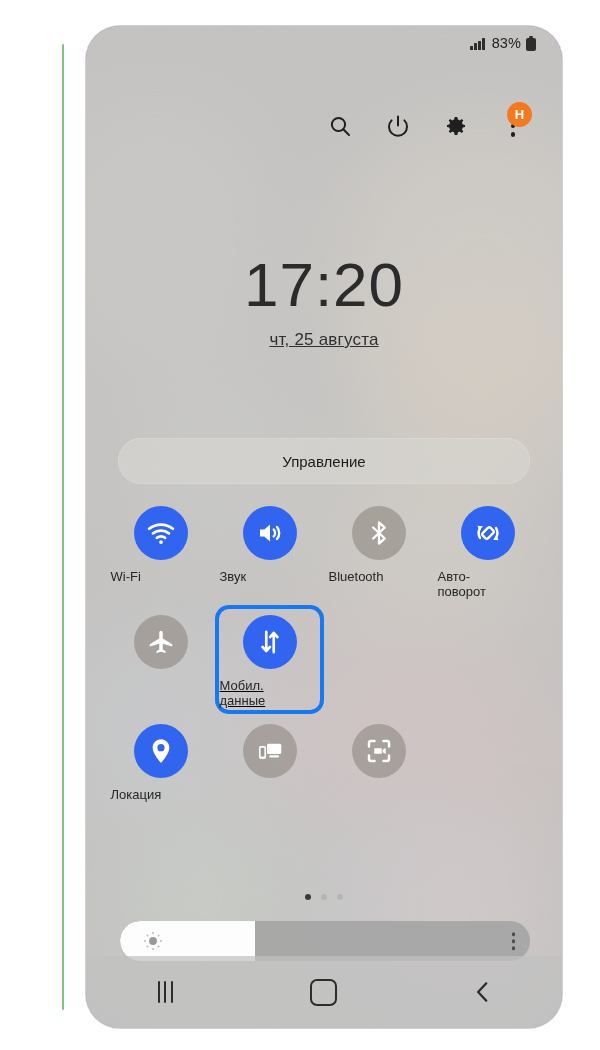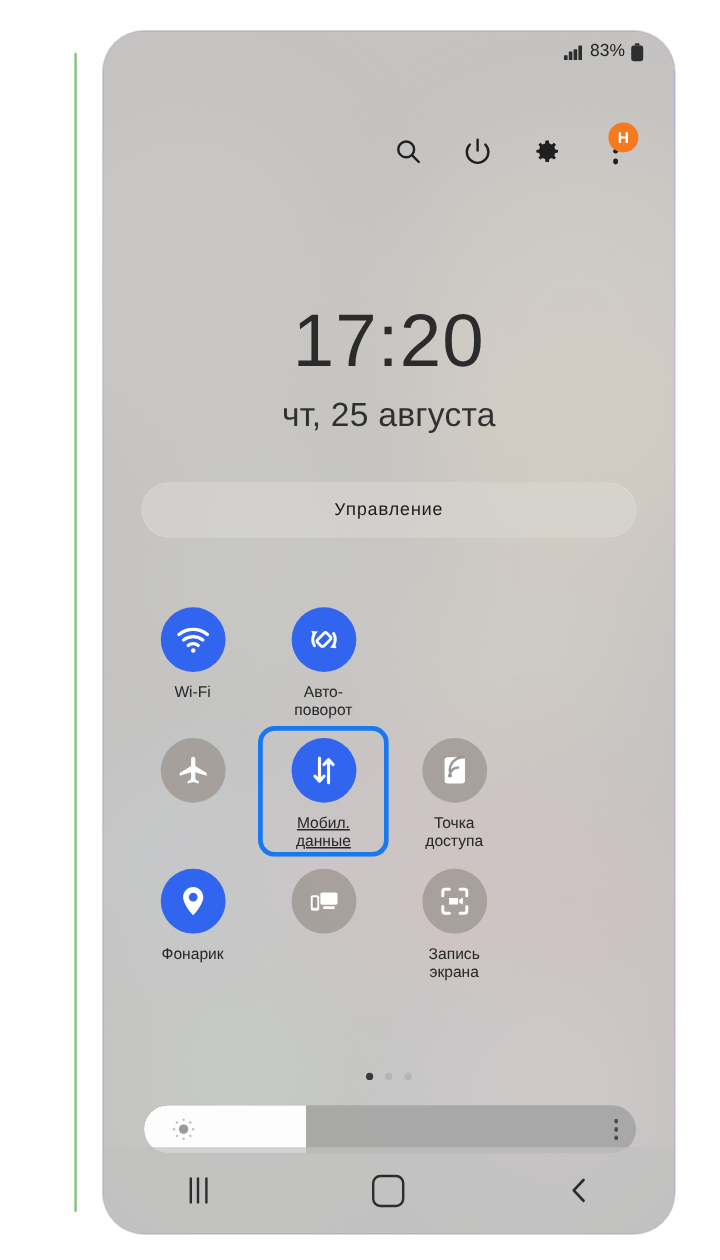--- a/index.html
+++ b/index.html
@@ -67,24 +67,24 @@
   .kebab span{width:4.5px;height:4.5px;border-radius:50%;background:#1f1f1f;display:block;}
   .avatar{
     position:absolute;right:-6px;top:-10px;width:25px;height:25px;border-radius:50%;
     background:#f4791f;color:#fff;font-size:13px;font-weight:bold;
     display:flex;align-items:center;justify-content:center;
   }
 
   
   .clockwrap{position:absolute;left:0;top:228px;width:100%;text-align:center;z-index:15;}
   .clock{font-size:62px;line-height:1;color:#2b2b2b;font-weight:300;letter-spacing:1px;}
-  .cdate{font-size:28px;color:#303030;font-weight:400;margin-top:14px;letter-spacing:.2px;}
-
-  
-  .pills{position:absolute;left:32px;top:376px;width:412px;display:flex;gap:16px;z-index:15;font-family:Liberation Mono, monospace;}
+  .cdate{font-size:17px;color:#303030;font-weight:400;margin-top:14px;letter-spacing:.2px;text-decoration:underline;}
+
+  
+  .pills{position:absolute;left:32px;top:412px;width:412px;display:flex;gap:16px;z-index:15;}
   .pill{
     flex:1;height:46px;border-radius:23px;display:flex;align-items:center;justify-content:center;
     font-size:15px;color:#1d1d1d;cursor:pointer;
     background:rgba(216,214,210,.62);
     box-shadow:inset 0 0 0 .5px rgba(255,255,255,.25);
   }
   .pill.warm{background:rgba(232,223,209,.66);}
 
   
   .tiles{position:absolute;left:20px;top:470px;width:436px;z-index:15;}
@@ -93,21 +93,21 @@
     width:109px;display:flex;flex-direction:column;align-items:center;
     padding-top:10px;padding-bottom:6px;cursor:pointer;position:relative;border-radius:14px;
   }
   .tile.sel{box-shadow:inset 0 0 0 4px #1878f0;text-decoration:underline;}
   .circ{
     width:54px;height:54px;border-radius:50%;display:flex;align-items:center;justify-content:center;
     background:rgba(152,146,140,.72);
   }
   .circ.on{background:#3165ef;}
   .tlabel{
-    margin-top:9px;font-size:13px;line-height:15px;color:#262626;text-align:center;width:100px;
+    margin-top:9px;font-size:13px;line-height:15px;color:#262626;width:100px;
   }
 
   
   .dots{position:absolute;left:0;top:868px;width:100%;display:flex;justify-content:center;gap:10px;z-index:15;}
   .dots i{width:6px;height:6px;border-radius:50%;background:#b5b5b5;display:block;}
   .dots i.act{background:#3a3a3a;}
 
   .slider{
     position:absolute;left:34px;top:895px;width:410px;height:40px;border-radius:20px;
     background:rgba(160,160,160,.80);overflow:hidden;z-index:15;cursor:pointer;
@@ -207,20 +207,38 @@
                 <path d="M5.6 12.3a10.3 10.3 0 0 1 12.8 0" fill="none" stroke="#ffffff" stroke-width="2.2" stroke-linecap="round"></path>
                 <path d="M8.7 15.9a5.6 5.6 0 0 1 6.6 0" fill="none" stroke="#ffffff" stroke-width="2.2" stroke-linecap="round"></path>
                 <circle cx="12" cy="19.2" r="1.5" fill="#ffffff"></circle>
               </svg>
             </div>
             <div class="tlabel">Wi-Fi</div>
           </div>
           <div class="tile">
             <div class="circ on">
               <svg width="30" height="30" viewBox="0 0 24 24">
+                <path d="M4 9.2h3.4L12 5.2v13.6L7.4 14.8H4z" fill="#ffffff"></path>
+                <path d="M15 9.3a4 4 0 0 1 0 5.4" fill="none" stroke="#ffffff" stroke-width="1.9" stroke-linecap="round"></path>
+                <path d="M17.6 7.2a7.4 7.4 0 0 1 0 9.6" fill="none" stroke="#ffffff" stroke-width="1.9" stroke-linecap="round"></path>
+              </svg>
+            </div>
+            <div class="tlabel">Звук</div>
+          </div>
+          <div class="tile">
+            <div class="circ">
+              <svg width="28" height="28" viewBox="0 0 24 24">
+                <path d="M7 7.3L17 16.7 12 21V3l5 4.3L7 16.7" fill="none" stroke="#ffffff" stroke-width="2" stroke-linecap="round" stroke-linejoin="round"></path>
+              </svg>
+            </div>
+            <div class="tlabel">Bluetooth</div>
+          </div>
+          <div class="tile">
+            <div class="circ on">
+              <svg width="30" height="30" viewBox="0 0 24 24">
                 <rect x="9" y="7.6" width="6" height="8.8" rx="1.6" fill="none" stroke="#ffffff" stroke-width="1.9" transform="rotate(45 12 12)"></rect>
                 <path d="M5.4 8.4A8 8 0 0 0 5.6 16" fill="none" stroke="#ffffff" stroke-width="2" stroke-linecap="round"></path>
                 <path d="M18.6 15.6A8 8 0 0 0 18.4 8" fill="none" stroke="#ffffff" stroke-width="2" stroke-linecap="round"></path>
                 <polygon points="3.6,6.2 8,6.6 5.2,10" fill="#ffffff"></polygon>
                 <polygon points="20.4,17.8 16,17.4 18.8,14" fill="#ffffff"></polygon>
               </svg>
             </div>
             <div class="tlabel">Авто-<br>поворот</div>
           </div>
         </div>
@@ -234,43 +252,30 @@
           </div>
           <div class="tile sel">
             <div class="circ on">
               <svg width="30" height="30" viewBox="0 0 24 24">
                 <path d="M9 3.8v15.4M9 19.2l-3-3.3M9 19.2l3-3.3" fill="none" stroke="#ffffff" stroke-width="2.1" stroke-linecap="round" stroke-linejoin="round"></path>
                 <path d="M15 20.2V4.8M15 4.8l-3 3.3M15 4.8l3 3.3" fill="none" stroke="#ffffff" stroke-width="2.1" stroke-linecap="round" stroke-linejoin="round"></path>
               </svg>
             </div>
             <div class="tlabel">Мобил.<br>данные</div>
           </div>
-          <div class="tile">
-            <div class="circ">
-              <svg width="30" height="30" viewBox="0 0 24 24">
-                <rect x="5.2" y="3.2" width="13.6" height="17.6" rx="2.2" fill="#ffffff"></rect>
-                <g fill="none" stroke="rgba(152,146,140,.95)" stroke-width="1.7" stroke-linecap="round">
-                  <path d="M8.6 15.6a5.6 5.6 0 0 1 5.6-5.6"></path>
-                  <path d="M8.6 12.2a9 9 0 0 1 9-9"></path>
-                </g>
-                <circle cx="8.8" cy="15.5" r="1.3" fill="rgba(152,146,140,.95)"></circle>
-              </svg>
-            </div>
-            <div class="tlabel">Точка<br>доступа</div>
-          </div>
         </div>
         <div class="trow">
           <div class="tile">
             <div class="circ on">
               <svg width="30" height="30" viewBox="0 0 24 24">
                 <path d="M12 2.6c-3.7 0-6.7 3-6.7 6.7 0 5 6.7 12.1 6.7 12.1s6.7-7.1 6.7-12.1c0-3.7-3-6.7-6.7-6.7z" fill="#ffffff"></path>
                 <circle cx="12" cy="9.3" r="2.9" fill="#3165ef"></circle>
               </svg>
             </div>
-            <div class="tlabel">Фонарик</div>
+            <div class="tlabel">Локация</div>
           </div>
           <div class="tile">
             <div class="circ">
               <svg width="30" height="30" viewBox="0 0 24 24">
                 <rect x="9.6" y="6.2" width="11.4" height="8.2" rx="1.2" fill="#ffffff"></rect>
                 <rect x="11.4" y="15.4" width="7.8" height="1.8" rx=".9" fill="#ffffff"></rect>
                 <rect x="3.2" y="8" width="5.6" height="10.4" rx="1.4" fill="#ffffff"></rect>
                 <rect x="4.5" y="9.4" width="3" height="7" rx=".4" fill="rgba(152,146,140,.95)"></rect>
               </svg>
             </div>
@@ -281,21 +286,20 @@
                 <g fill="none" stroke="#ffffff" stroke-width="2" stroke-linecap="round">
                   <path d="M4 8.4V5.6A1.6 1.6 0 0 1 5.6 4h2.8"></path>
                   <path d="M20 8.4V5.6A1.6 1.6 0 0 0 18.4 4h-2.8"></path>
                   <path d="M4 15.6v2.8A1.6 1.6 0 0 0 5.6 20h2.8"></path>
                   <path d="M20 15.6v2.8a1.6 1.6 0 0 1-1.6 1.6h-2.8"></path>
                 </g>
                 <path d="M8.2 9.8h6v4.4h-6z" fill="#ffffff"></path>
                 <polygon points="14.9,11 17.4,9.6 17.4,14.4 14.9,13" fill="#ffffff"></polygon>
               </svg>
             </div>
-            <div class="tlabel">Запись<br>экрана</div>
           </div>
         </div>
       </div>
 
     <div class="dots" id="dots">
         <i class="act"></i>
         <i></i>
         <i></i>
       </div>
 

